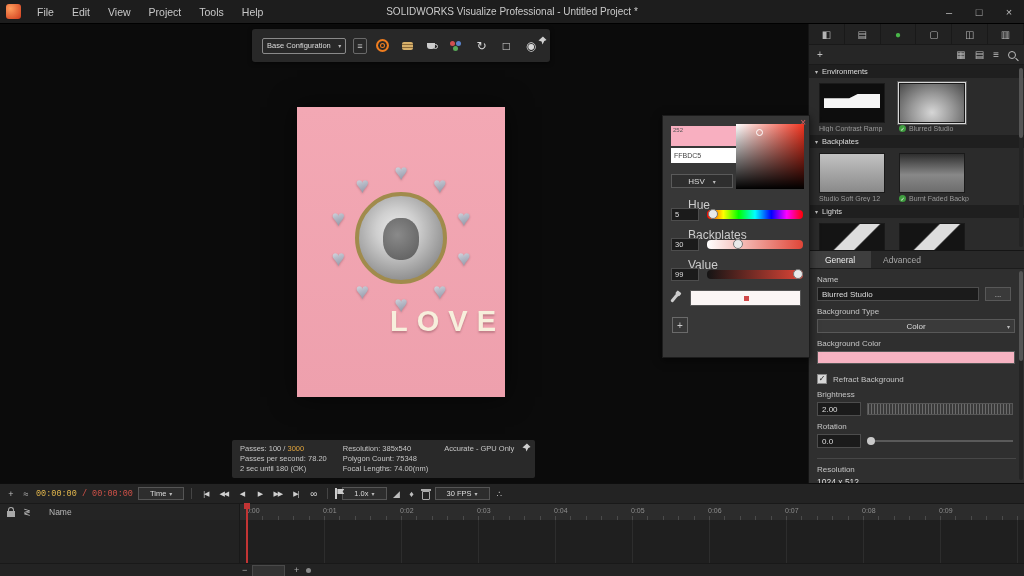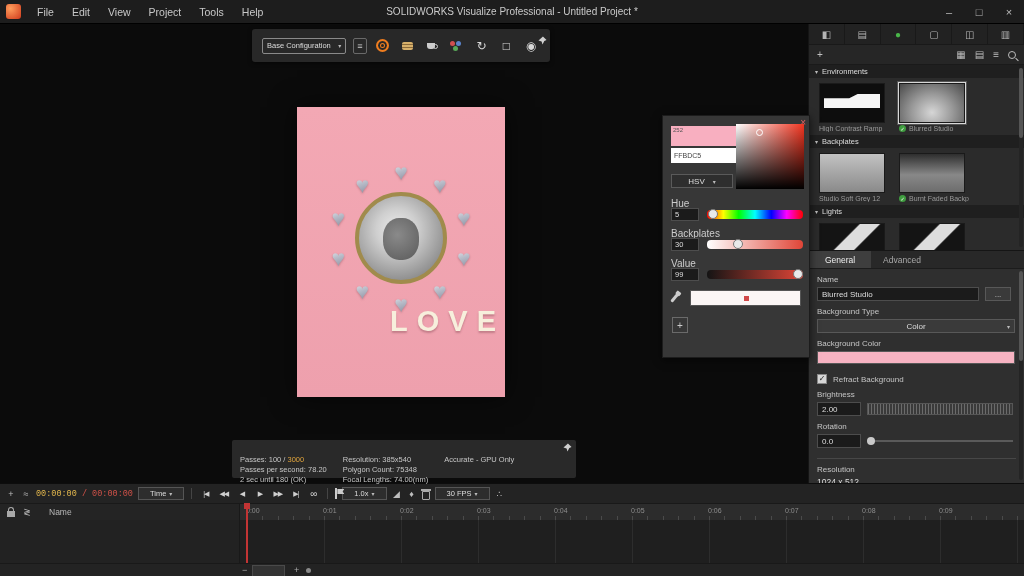--- a/index.html
+++ b/index.html
@@ -37,35 +37,35 @@
 .caret{font-size:6px;color:#bbb}
 
 
 .cpicker{position:absolute;left:662px;top:91px;width:148px;height:243px;background:#373737;border:1px solid #1c1c1c;box-shadow:0 2px 8px rgba(0,0,0,.6);z-index:40;font-size:7.5px;color:#ccc}
 .cp-close{position:absolute;right:3px;top:1px;color:#e06060;font-size:10px}
 .cp-swatch{position:absolute;left:8px;top:10px;width:66px;height:20px;background:#f8afc0;font-size:6px;color:#555;padding:1px 2px}
 .cp-hex{position:absolute;left:8px;top:32px;width:66px;height:15px;background:#fff;color:#444;font-size:7px;display:flex;align-items:center;padding:0 3px}
 .cp-mode{position:absolute;left:8px;top:58px;width:62px;height:14px;background:#2e2e2e;border:1px solid #5a5a5a;display:flex;align-items:center;justify-content:center;gap:8px;font-size:8px;color:#ddd}
 .sv{position:absolute;left:73px;top:8px;width:68px;height:65px;background:linear-gradient(to bottom,rgba(0,0,0,0) 0%,#000 100%),linear-gradient(to right,#fff,#f23520)}
 .sv-dot{position:absolute;left:20px;top:5px;width:7px;height:7px;border:1px solid #fff;border-radius:50%}
-.cp-label{position:absolute;left:8px;font-size:10px;color:#ccc}
+.cp-label{position:absolute;left:25px;font-size:12px;color:#ccc}
 .cp-num{position:absolute;left:8px;width:28px;height:13px;background:#1b1b1b;border:1px solid #4d4d4d;display:flex;align-items:center;padding:0 3px;color:#ddd;font-size:7.5px}
 .slider{position:absolute;left:44px;width:96px;height:9px;border-radius:4px}
 .s-hue{background:linear-gradient(90deg,#f00 0%,#ff0 17%,#0f0 33%,#0ff 50%,#00f 67%,#f0f 83%,#f00 100%)}
 .s-sat{background:linear-gradient(90deg,#fff,#e04537)}
 .s-val{background:linear-gradient(90deg,#141414,#e04537)}
 .sknob{position:absolute;top:-1px;width:10px;height:10px;border-radius:50%;background:#e9e9e9;border:1px solid #777}
 .dropper{position:absolute;left:10px;top:177px;width:3px;height:10px;background:#ccc;transform:rotate(40deg);border-radius:2px}
 .dropper::after{content:"";position:absolute;top:-3px;left:-1px;width:5px;height:4px;background:#ccc;border-radius:1px}
 .cp-preview{position:absolute;left:27px;top:174px;width:111px;height:16px;background:#fbf6f5;border:1px solid #555}
 .cp-preview::after{content:"";position:absolute;left:53px;top:5px;width:5px;height:5px;background:#d04848}
 .cp-add{position:absolute;left:9px;top:201px;width:16px;height:16px;border:1px solid #6a6a6a;display:flex;align-items:center;justify-content:center;font-size:10px;color:#ccc}
 
 
-.status{position:absolute;left:232px;top:416px;width:344px;height:38px;background:rgba(44,44,44,.94);border-radius:2px;z-index:30;display:flex;padding:15px 8px;gap:16px;font-size:7.5px;line-height:10px;color:#c6c6c6}
+.status{position:absolute;left:232px;top:416px;width:303px;height:38px;background:rgba(44,44,44,.94);border-radius:2px;z-index:30;display:flex;padding:4px 8px;gap:16px;font-size:7.5px;line-height:10px;color:#c6c6c6}
 .scol{display:flex;flex-direction:column}
 .passes-total{color:#e0a43c}
 
 
 .palette{position:absolute;left:808px;top:0;width:216px;height:226px;background:#2b2b2b;overflow:hidden;z-index:10;border-left:1px solid #151515}
 .ptabs{height:21px;display:flex;background:#222;border-bottom:1px solid #191919}
 .ptab{flex:1;display:flex;align-items:center;justify-content:center;font-size:10px;color:#b5b5b5;border-right:1px solid #191919}
 .orb{color:#49b649}
 .ptools{height:20px;display:flex;align-items:center;padding:0 8px;gap:9px;background:#262626;border-bottom:1px solid #1a1a1a;font-size:10px;color:#c0c0c0}
 .spacer{flex:1}

